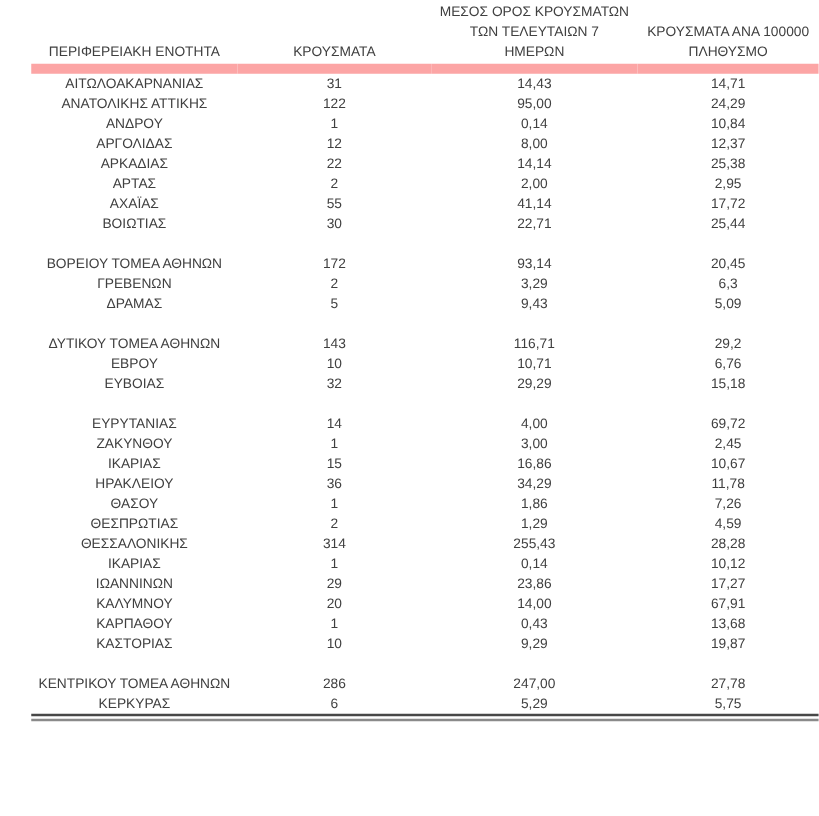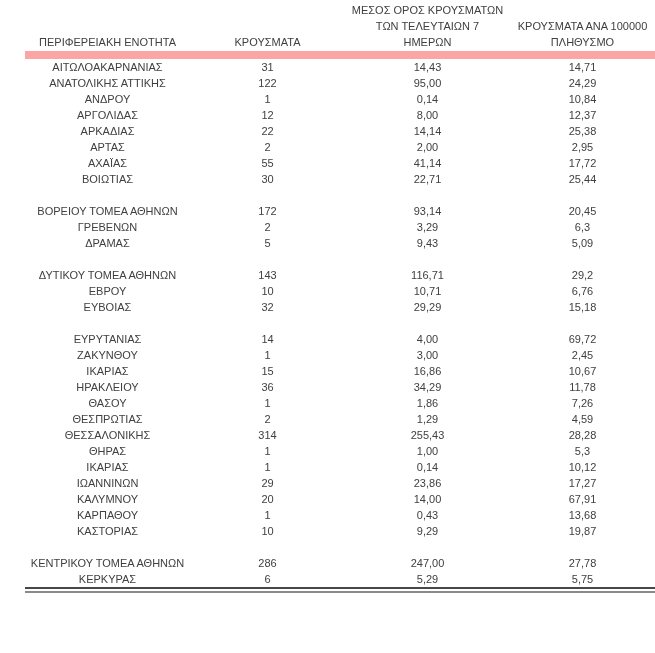--- a/index.html
+++ b/index.html
@@ -211,26 +211,20 @@
           <td>1,29</td>
           <td>4,59</td>
         </tr>
         <tr>
           <td>ΘΕΣΣΑΛΟΝΙΚΗΣ</td>
           <td>314</td>
           <td>255,43</td>
           <td>28,28</td>
         </tr>
         <tr>
-          <td>ΘΗΡΑΣ</td>
-          <td>1</td>
-          <td>1,00</td>
-          <td>5,3</td>
-        </tr>
-        <tr>
           <td>ΙΚΑΡΙΑΣ</td>
           <td>1</td>
           <td>0,14</td>
           <td>10,12</td>
         </tr>
         <tr>
           <td>ΙΩΑΝΝΙΝΩΝ</td>
           <td>29</td>
           <td>23,86</td>
           <td>17,27</td>

